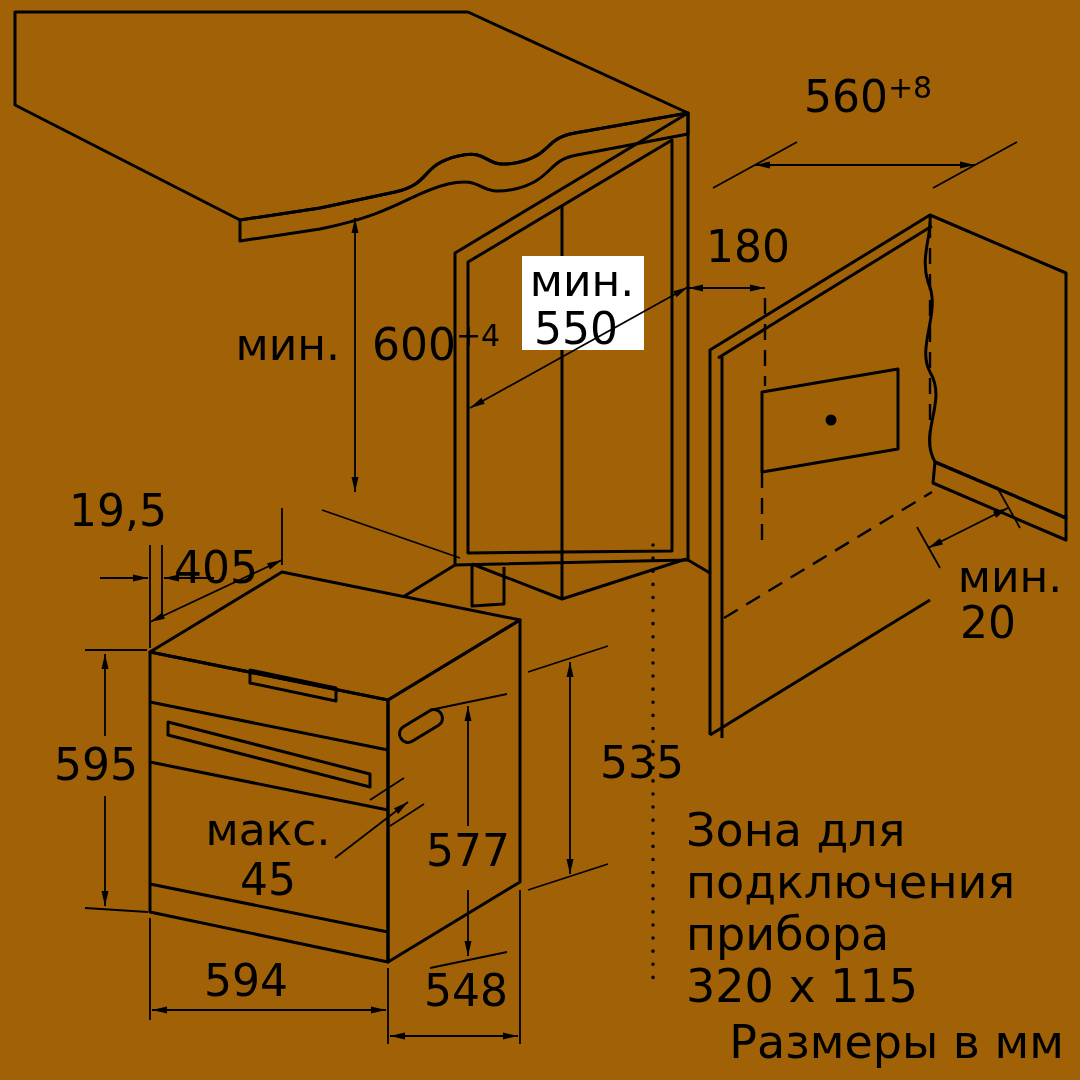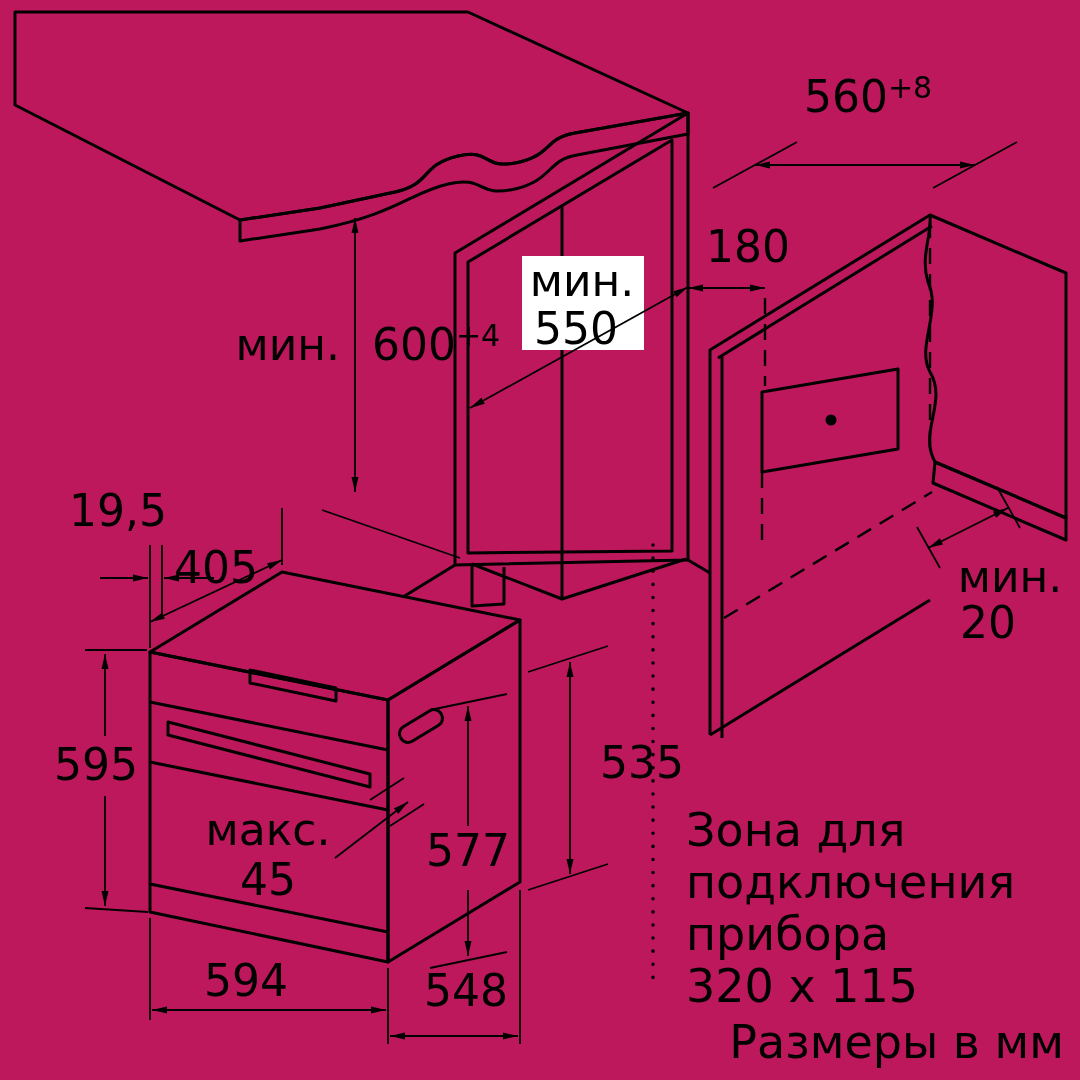--- a/index.html
+++ b/index.html
@@ -1,16 +1,16 @@
 <!DOCTYPE html>
 <html><head>
 <meta charset="utf-8">
 <style>
   html,body{margin:0;padding:0;background:#fff;}
-  .stage{position:relative;width:1080px;height:1080px;background:#be185d;overflow:hidden;}
+  .stage{position:relative;width:1080px;height:1080px;background:#a16207;overflow:hidden;}
   svg{position:absolute;left:0;top:0;}
   text{font-family:"DejaVu Sans","Liberation Sans",sans-serif;fill:#000;}
   .dim-text{font-size:44px;}
   .note-text{font-size:46px;}
   .sup{font-size:30px;}
   .outline{stroke:#000;stroke-width:3;fill:none;stroke-linejoin:round;}
   .thin{stroke:#000;stroke-width:1.8;fill:none;}
   .dashed{stroke:#000;stroke-width:2.4;fill:none;stroke-dasharray:16 10;}
   .dotted{stroke:#000;stroke-width:3.5;fill:none;stroke-dasharray:0.1 13;stroke-linecap:round;}
 </style>

